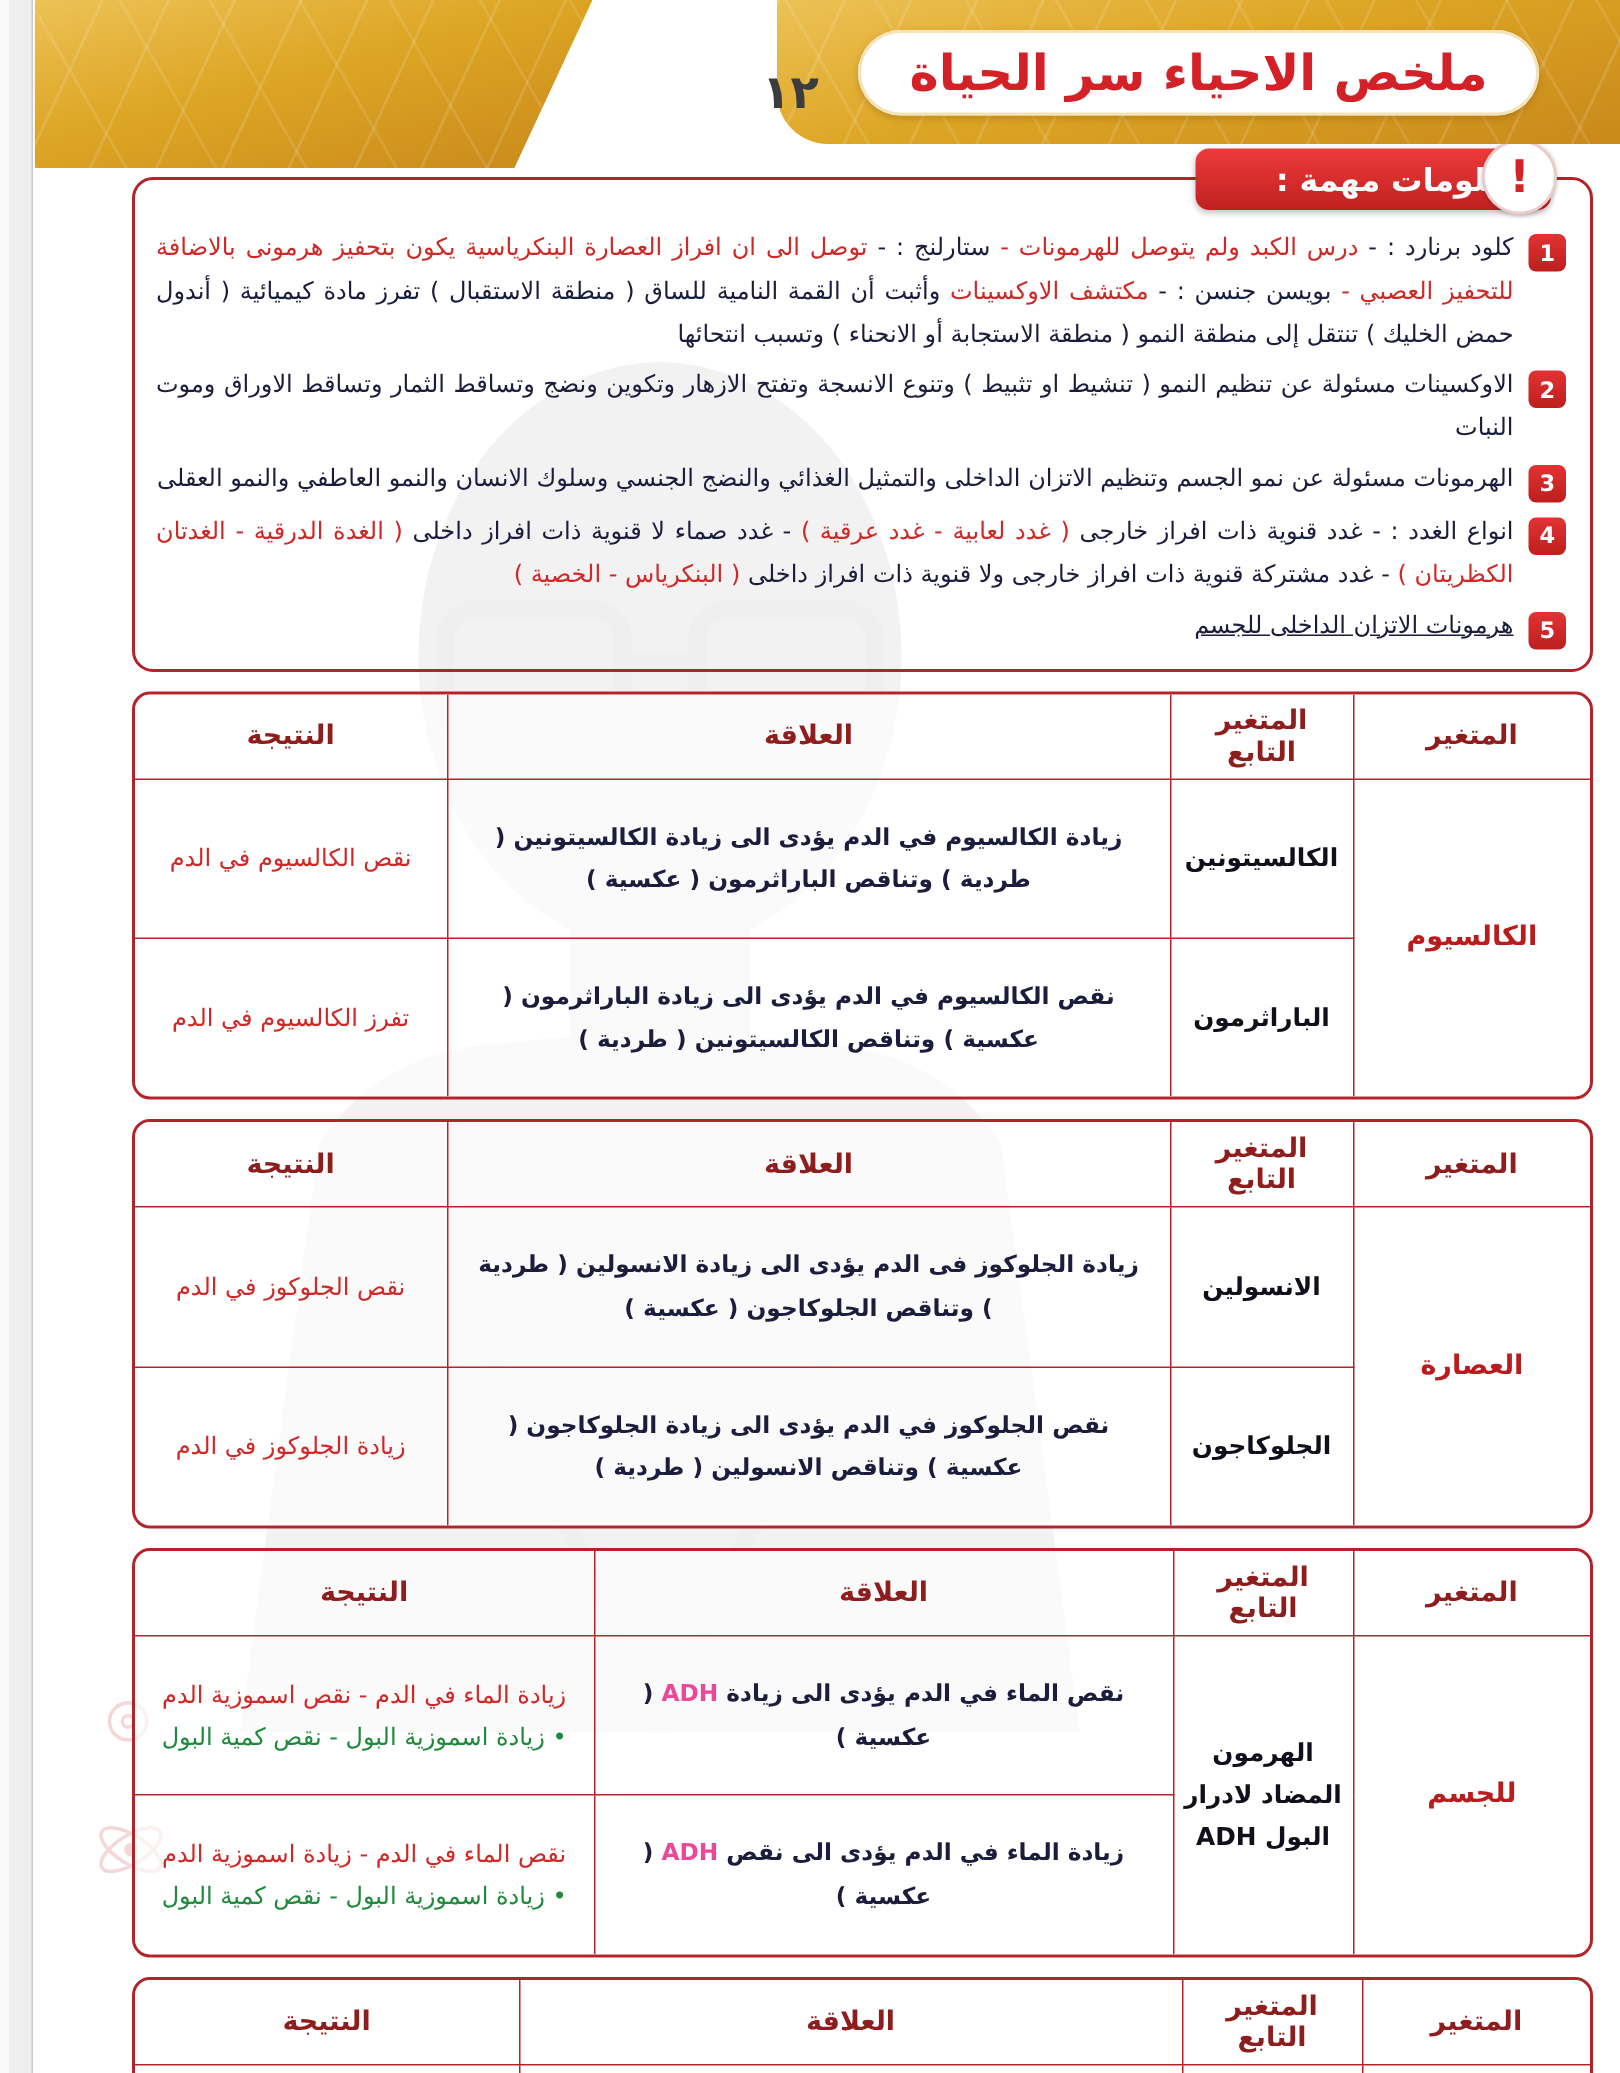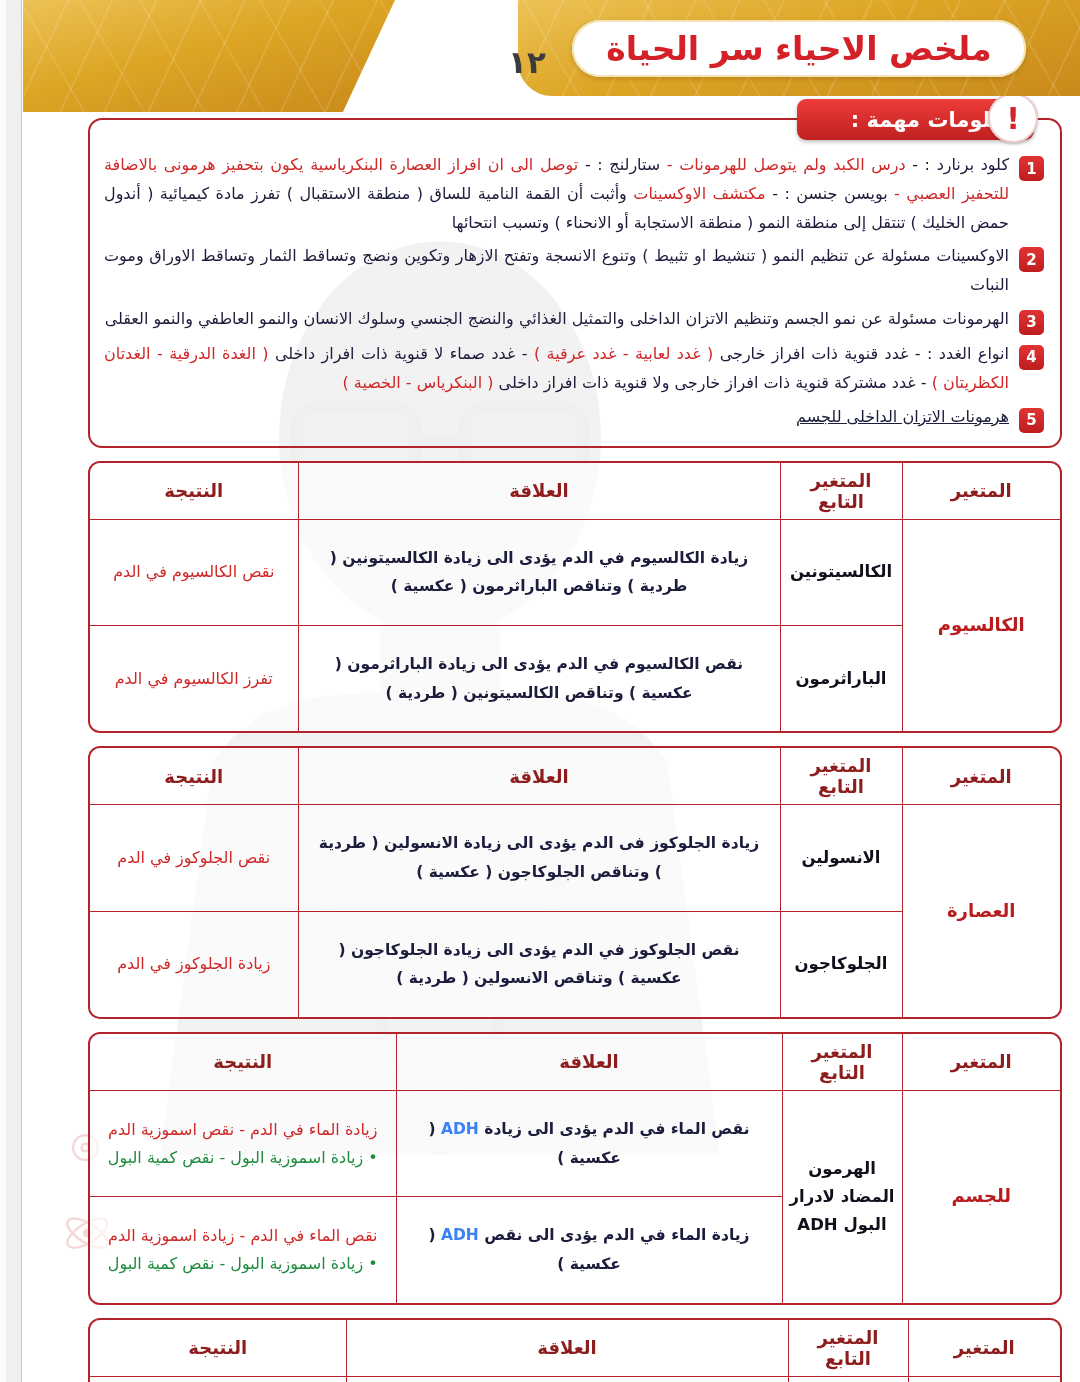--- a/index.html
+++ b/index.html
@@ -119,21 +119,21 @@
     font-size: 15px; font-weight: bold;
   }
   .item-text {
     font-size: 16px; font-weight: normal;
     line-height: 1.8; text-align: justify;
     color: #1c1c3c;
   }
   .seg-dark { color: #1c1c3c; }
   .seg-red { color: #d02727; }
   .seg-green { color: #1e8a3c; }
-  .seg-teal { color: #3b82f6; }
+  .seg-teal { color: #ec4899; }
   .seg-underline { color: #1c1c3c; text-decoration: underline; }
 
   
   .table-block {
     margin-top: 13px;
     border: 2px solid #b5232a;
     border-radius: 12px;
     overflow: hidden;
     background: rgba(255,255,255,0.35);
   }

